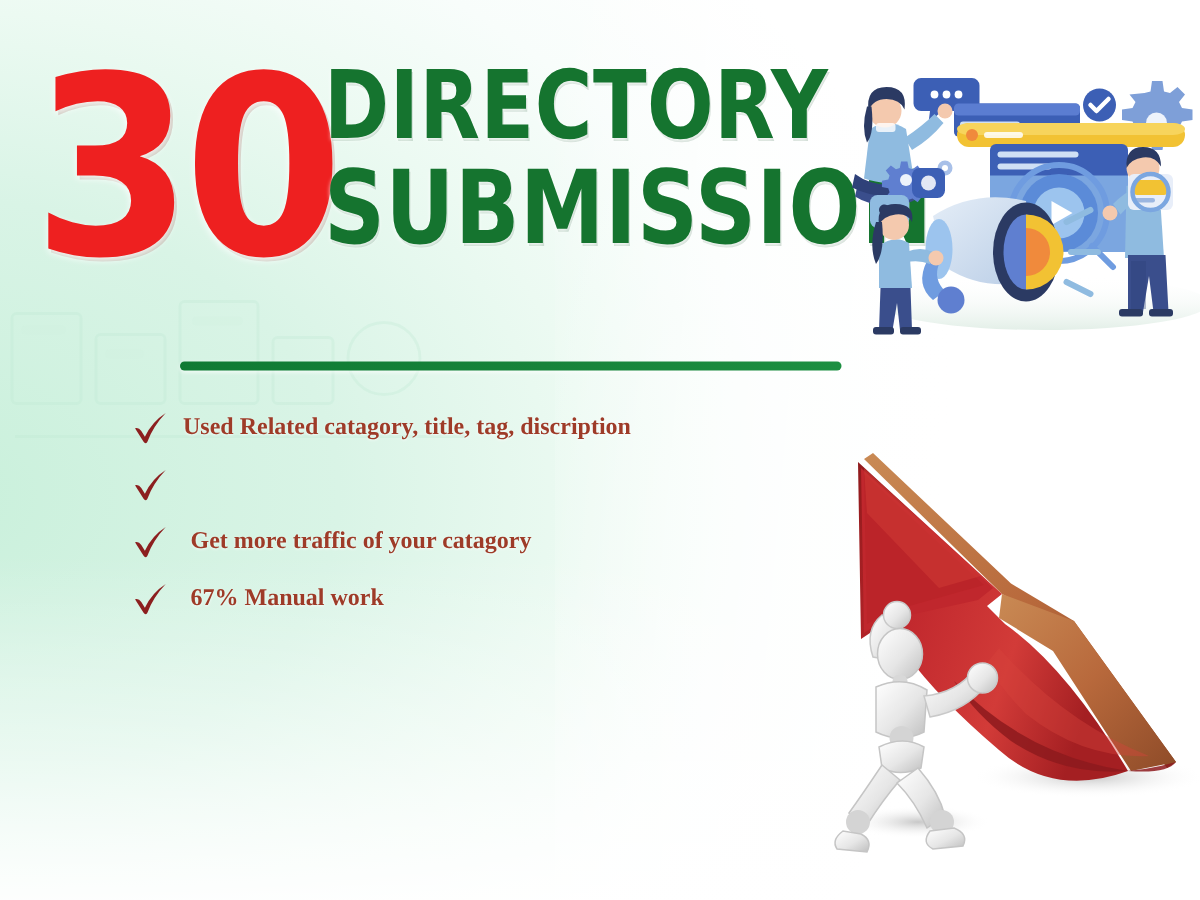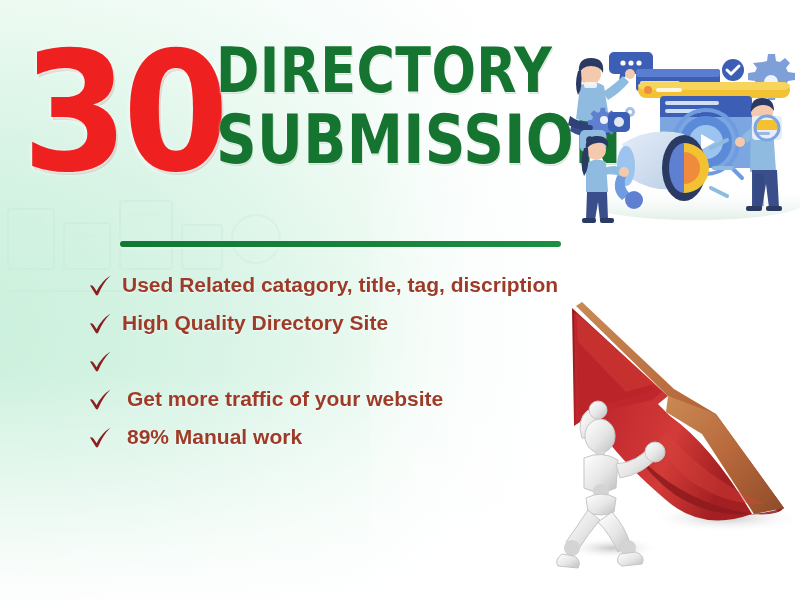--- a/index.html
+++ b/index.html
@@ -116,23 +116,23 @@
   }
   .check-icon {
     flex: 0 0 auto;
     width: 30px;
     height: 30px;
     margin-right: 6px;
     display: block;
   }
   .check-icon svg { display: block; }
   .feature-text {
-    font-family: Liberation Sans, sans-serif;
+    font-family: Liberation Serif, serif;
     font-weight: 700;
-    font-size: 21px;
+    font-size: 16px;
     line-height: 24px;
     color: #9e3b28;
     white-space: nowrap;
     text-shadow: 0 1px 2px rgba(255,255,255,0.75);
   }
   .feature-row.indent .feature-text { padding-left: 5px; }
 
   
   .illus {
     position: absolute;
@@ -193,53 +193,45 @@
 
     <div class="feature-row">
       <span class="check-icon">
         <svg width="30" height="30" viewBox="0 0 30 30" xmlns="http://www.w3.org/2000/svg">
           <path d="M4 15.5 Q6.4 14.6 8.2 17.4 L10.6 21.2 Q15.4 11.2 24.5 5.4 Q16.4 13.8 12.2 24.6 Q11 26.4 9.6 24.4 Z" fill="#8c1f1f"></path>
         </svg>
       </span>
       <span class="feature-text">Used Related catagory, title, tag, discription</span>
     </div>
 
-    <div class="feature-row">
-      <span class="check-icon">
-        <svg width="30" height="30" viewBox="0 0 30 30" xmlns="http://www.w3.org/2000/svg">
-          <path d="M4 15.5 Q6.4 14.6 8.2 17.4 L10.6 21.2 Q15.4 11.2 24.5 5.4 Q16.4 13.8 12.2 24.6 Q11 26.4 9.6 24.4 Z" fill="#8c1f1f"></path>
-        </svg>
-      </span>
-      <span class="feature-text">High Quality Directory Site</span>
-    </div>
 
     <div class="feature-row">
       <span class="check-icon">
         <svg width="30" height="30" viewBox="0 0 30 30" xmlns="http://www.w3.org/2000/svg">
           <path d="M4 15.5 Q6.4 14.6 8.2 17.4 L10.6 21.2 Q15.4 11.2 24.5 5.4 Q16.4 13.8 12.2 24.6 Q11 26.4 9.6 24.4 Z" fill="#8c1f1f"></path>
         </svg>
       </span>
     </div>
 
     <div class="feature-row indent">
       <span class="check-icon">
         <svg width="30" height="30" viewBox="0 0 30 30" xmlns="http://www.w3.org/2000/svg">
           <path d="M4 15.5 Q6.4 14.6 8.2 17.4 L10.6 21.2 Q15.4 11.2 24.5 5.4 Q16.4 13.8 12.2 24.6 Q11 26.4 9.6 24.4 Z" fill="#8c1f1f"></path>
         </svg>
       </span>
-      <span class="feature-text">Get more traffic of your website</span>
+      <span class="feature-text">Get more traffic of your catagory</span>
     </div>
 
     <div class="feature-row indent">
       <span class="check-icon">
         <svg width="30" height="30" viewBox="0 0 30 30" xmlns="http://www.w3.org/2000/svg">
           <path d="M4 15.5 Q6.4 14.6 8.2 17.4 L10.6 21.2 Q15.4 11.2 24.5 5.4 Q16.4 13.8 12.2 24.6 Q11 26.4 9.6 24.4 Z" fill="#8c1f1f"></path>
         </svg>
       </span>
-      <span class="feature-text">89% Manual work</span>
+      <span class="feature-text">67% Manual work</span>
     </div>
 
   </div>
 
   <div class="illus">
     <svg width="244" height="200" viewBox="0 0 244 200" xmlns="http://www.w3.org/2000/svg">
       <defs>
         <linearGradient id="mgBody" x1="0" y1="0" x2="1" y2="1">
           <stop offset="0%" stop-color="#e4edf7"></stop>
           <stop offset="100%" stop-color="#b9cde6"></stop>

